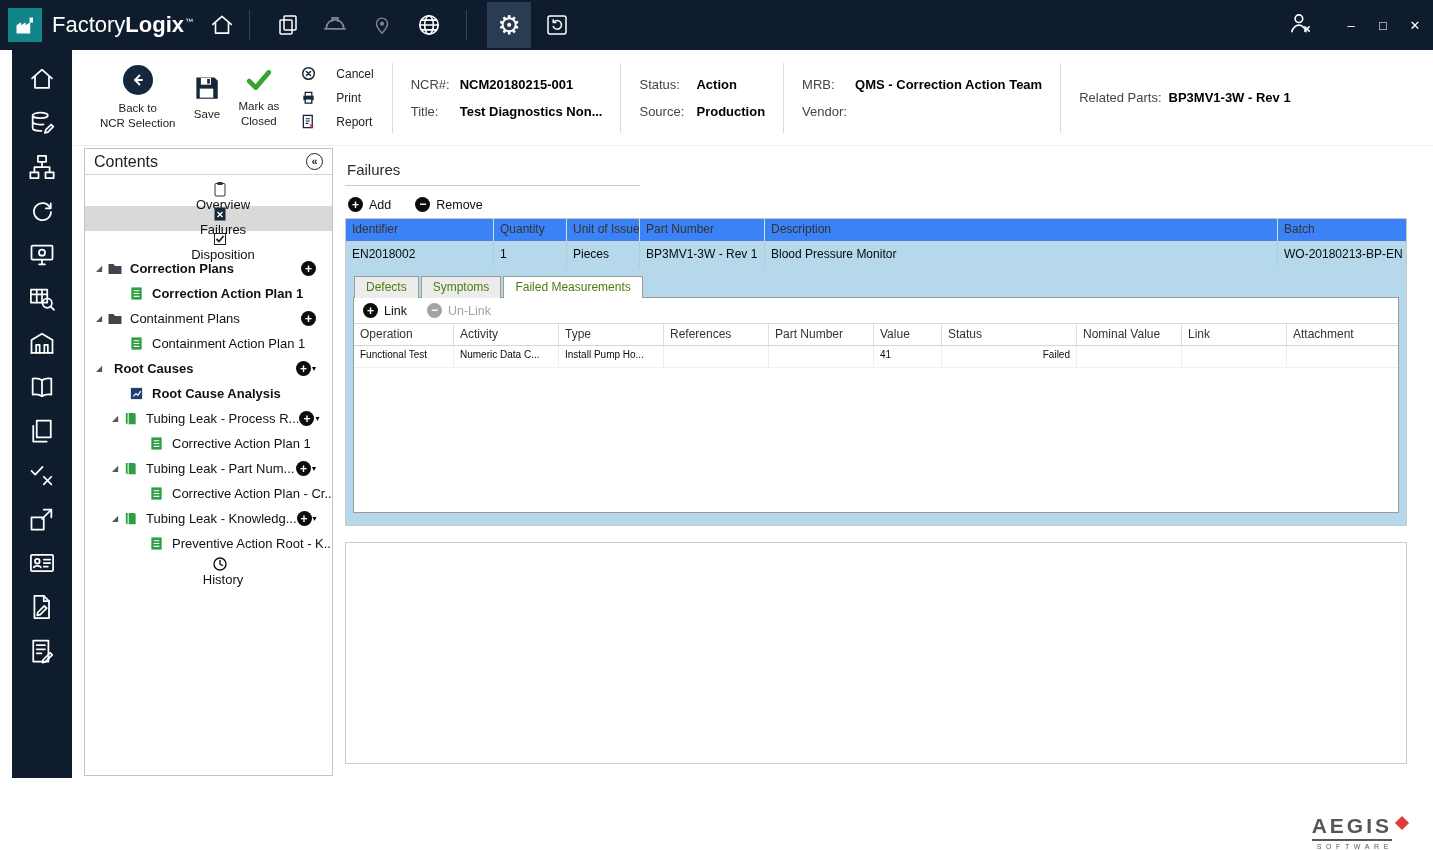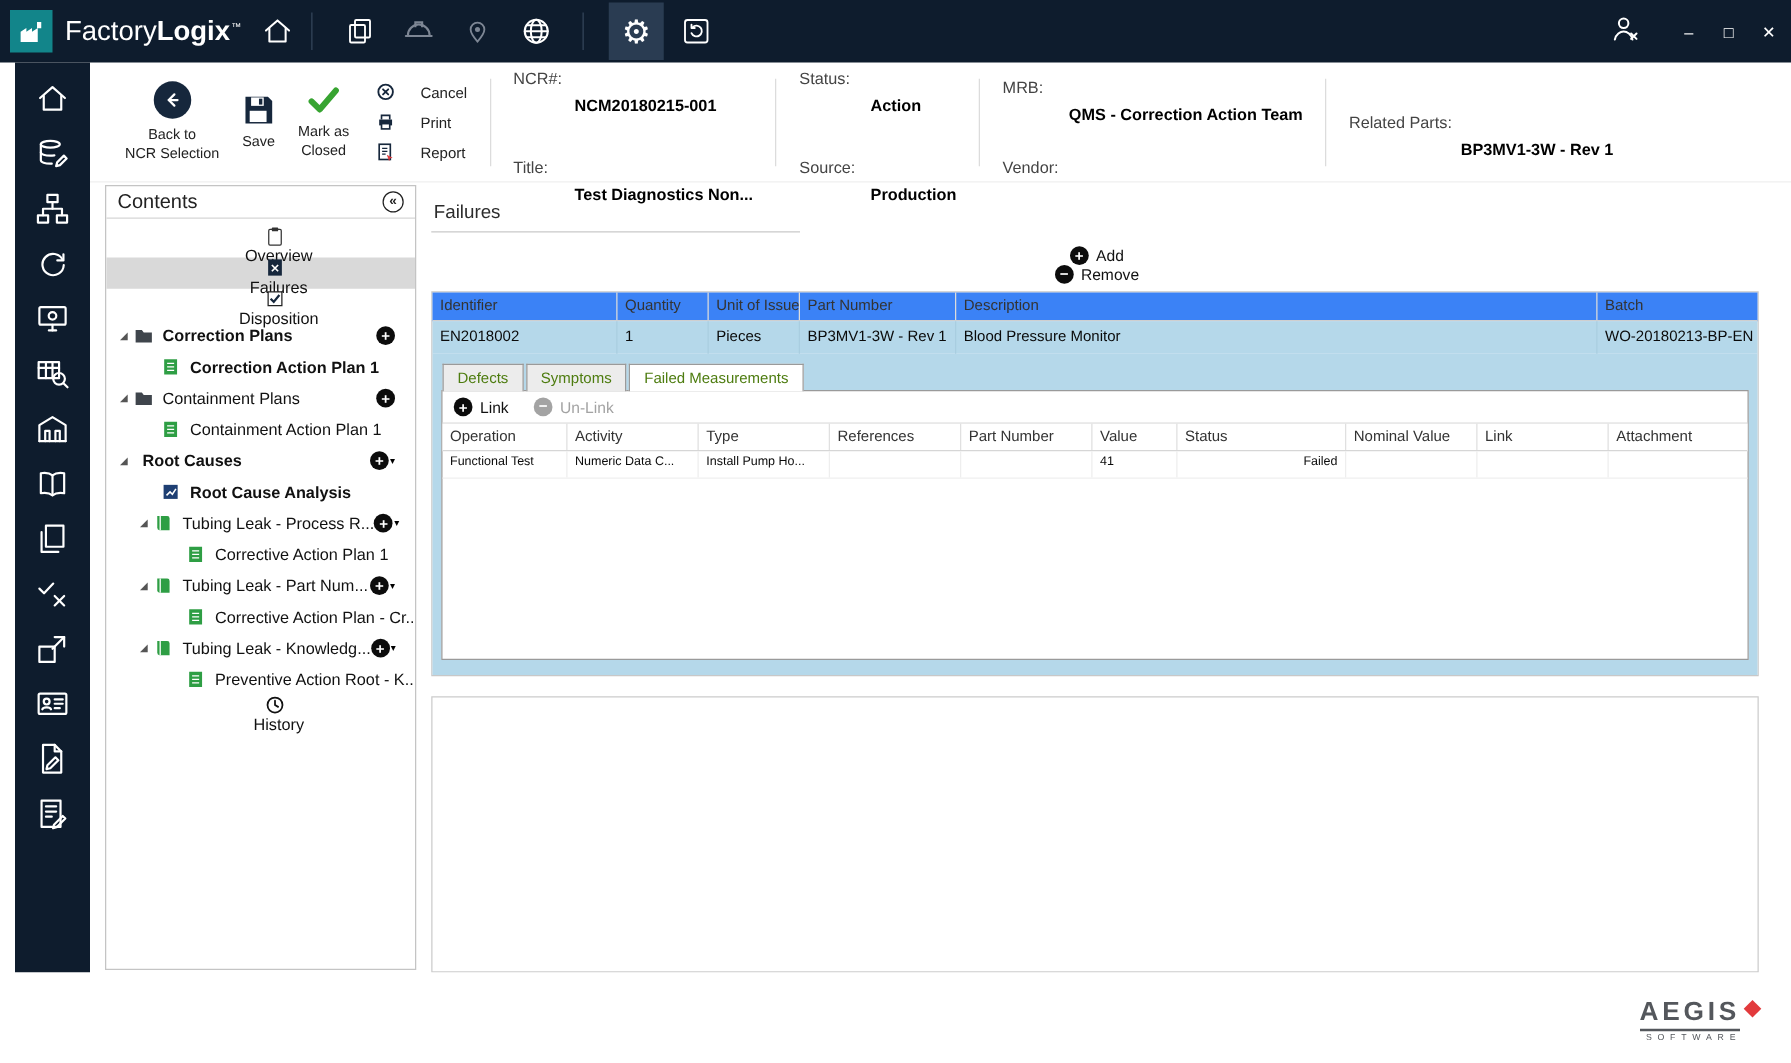--- a/index.html
+++ b/index.html
@@ -38,21 +38,21 @@
   .toolbar{height:96px; display:flex; align-items:center; padding-left:28px; border-bottom:1px solid #efefef;}
   .tb-btn{display:flex; flex-direction:column; align-items:center; margin-right:18px;}
   .tb-btn .lbl{font-size:11.5px; color:#222; text-align:center; line-height:1.25; margin-top:6px;}
   .back-circle{width:30px; height:30px; border-radius:50%; background:var(--navy); display:flex; align-items:center; justify-content:center;}
   .small-stack{display:flex; flex-direction:column; gap:9px; margin:0 18px 0 4px;}
   .ss-item{display:flex; align-items:center; gap:20px; font-size:12px; color:#222;}
   .vsep{width:1px; height:70px; background:#dcdcdc; flex:none;}
   .info-pair{display:flex; flex-direction:column; gap:12px; padding:0 18px; justify-content:center;}
   .pair-row{display:flex; align-items:center; font-size:13px; white-space:nowrap;}
   .pair-label{color:#444;}
-  .pair-value{font-weight:700; color:#000; margin-left:7px;margin-top:44px;}
+  .pair-value{font-weight:700; color:#000; margin-left:7px;}
   .lw46{min-width:42px;} .lw52{min-width:50px;} .lw42{min-width:46px;}
 
   
   .content{display:flex; padding:2px 26px 0 12px; gap:12px; flex:1; min-height:0;}
 
   
   .contents{width:249px; flex:none; border:1px solid #c4c4c4; background:#fff; height:628px; overflow:hidden;}
   .contents-head{height:26px; border-bottom:1px solid #d6d6d6; display:flex; align-items:center; padding:0 9px;}
   .contents-title{font-size:16px; color:#222;}
   .collapse-btn{margin-left:auto; width:17px; height:17px; border:1.5px solid #222; border-radius:50%; display:flex; align-items:center; justify-content:center; font-size:11px; font-weight:700; color:#222; line-height:1;}
@@ -71,21 +71,21 @@
   .caret::before{content:"▾";}
   .circle-btn{width:15px; height:15px; border-radius:50%; background:#0c0c0c; color:#fff; display:inline-flex; align-items:center; justify-content:center; font-size:12px; font-weight:700; line-height:1; flex:none;}
   .icon-plus::before{content:"+";}
   .icon-minus::before{content:"−"; position:relative; top:-0.5px;}
   .circle-btn.gray{background:#a3a3a3;}
 
   
   .workarea{flex:1; min-width:0; display:flex; flex-direction:column;}
   .area-title{font-size:15px; color:#2b2b2b; margin:13px 0 0 2px;}
   .underline{width:295px; height:1px; background:#c9c9c9; margin-top:7px;}
-  .addbar{display:flex; margin:11px 0 6px 3px; align-items:center;flex-direction:column;}
+  .addbar{display:flex; gap:24px; margin:11px 0 6px 3px; align-items:center;}
   .addbtn{display:flex; align-items:center; gap:6px; font-size:12.5px; color:#111;}
 
   .grid1{border:1px solid #c8c8c8;}
   .g1head{display:flex; background:#3b82f6; border-bottom:1px solid #cfcfcf; height:23px;justify-content:center;}
   .g1head .cell{font-size:12px; color:#333; padding:3px 6px; border-right:1px solid #dcdcdc; white-space:nowrap; overflow:hidden;}
   .g1row{display:flex; background:var(--sel); height:26px;}
   .g1row .cell{font-size:12px; color:#0a0a0a; padding:5px 6px; border-right:1px solid #a9cde0; white-space:nowrap; overflow:hidden;}
   .w-id{width:148px; flex:none;} .w-qty{width:73px; flex:none;} .w-unit{width:73px; flex:none;}
   .w-part{width:125px; flex:none;} .w-desc{flex:1; min-width:0;} .w-batch{width:128px; flex:none; border-right:none !important;}
 
@@ -105,21 +105,21 @@
   .m-op{width:100px; flex:none;} .m-act{width:105px; flex:none;} .m-type{width:105px; flex:none;}
   .m-ref{width:105px; flex:none;} .m-part{width:105px; flex:none;} .m-val{width:68px; flex:none;}
   .m-status{width:135px; flex:none;} .m-nom{width:105px; flex:none;} .m-link{width:105px; flex:none;}
   .m-att{flex:1; min-width:0; border-right:none !important;}
   .ta-r{text-align:right;}
 
   .bottom-panel{margin-top:16px; height:222px; border:1px solid #cccccc; background:#fff;}
 
   
   .footer{height:72px; position:relative; background:#fff;}
-  .aegis{position:absolute; right:26px; top:20px;}
+  .aegis{position:absolute; right:26px; top:36px;}
   .aegis-top{display:flex; align-items:center;}
   .aegis-word{font-size:21px; font-weight:700; letter-spacing:3px; color:#54575c; border-bottom:2px solid #54575c; padding-bottom:1px;}
   .diamond{width:10px; height:10px; background:var(--red); transform:rotate(45deg); margin-left:5px; margin-top:-10px;}
   .aegis-sub{font-size:7px; letter-spacing:4.6px; color:#54575c; margin-top:2px; text-align:right; padding-right:14px;}
 </style>
 </head>
 <body>
 
 <div class="screen">
 

